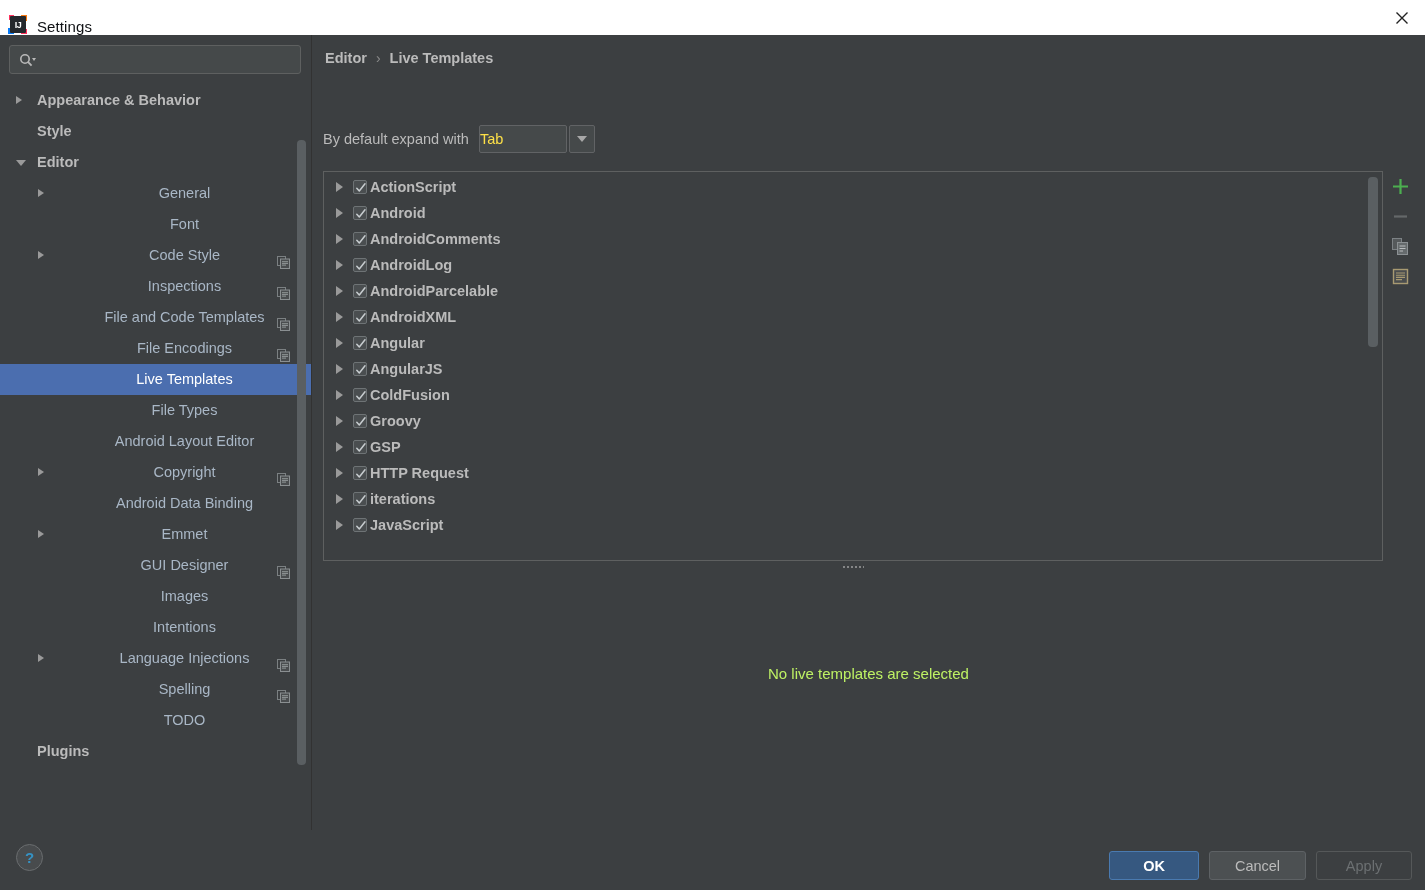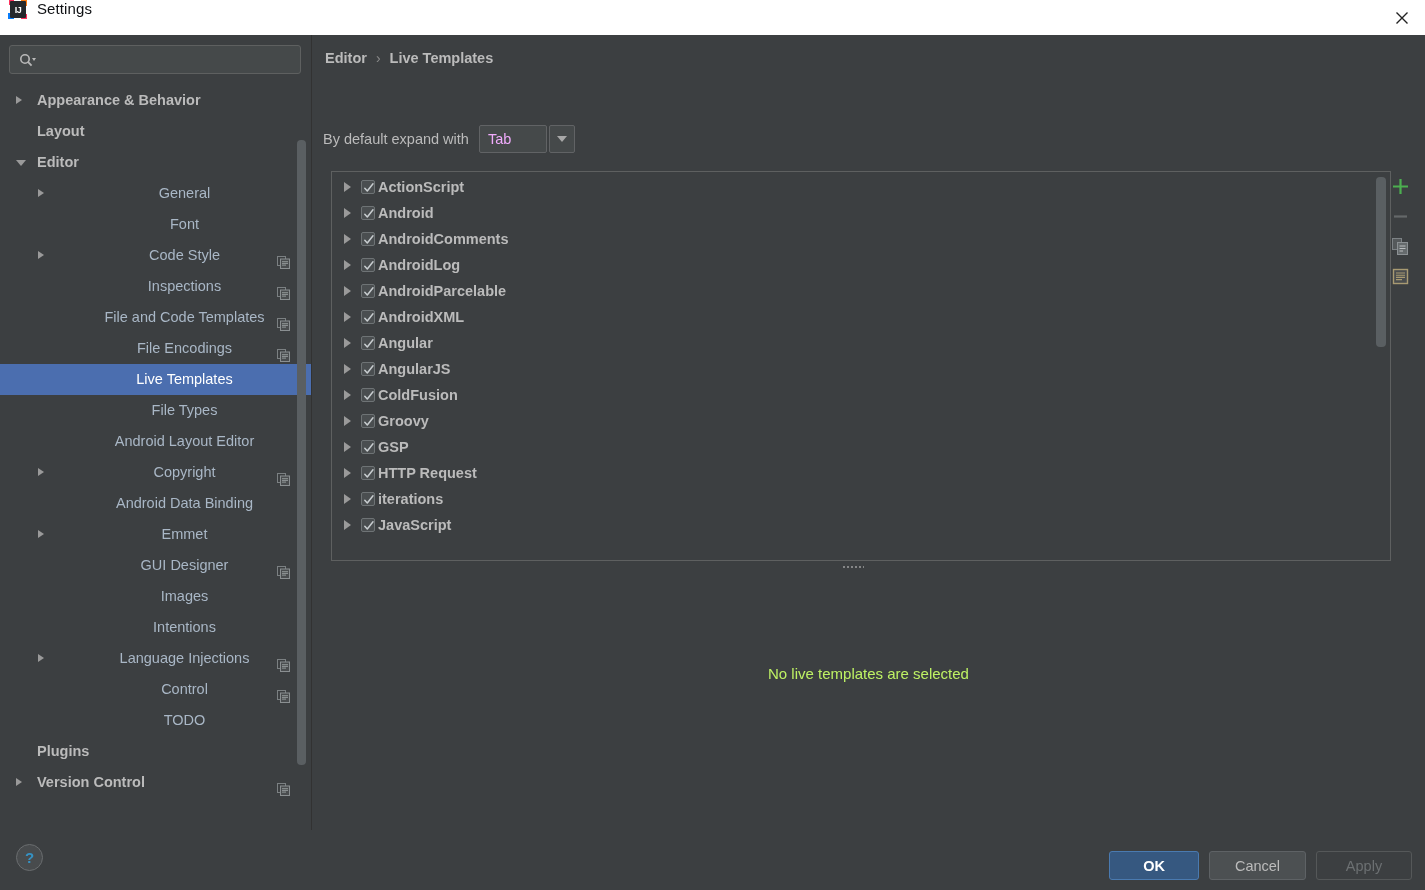--- a/index.html
+++ b/index.html
@@ -8,21 +8,21 @@
     width: 1425px; height: 890px;
     overflow: hidden;
     font-family: "Liberation Sans", sans-serif;
     background: #3c3f41;
   }
 
   
   #titlebar {
     position: absolute; left: 0; top: 0; width: 1425px; height: 35px;
     background: #ffffff;
-    display: flex; align-items: flex-start;
+    display: flex; align-items: flex-end;
   }
   #app-icon {
     width: 20px; height: 20px; margin-left: 8px; position: relative;
     flex: none;
   }
   #app-icon .ij-sq {
     position: absolute; left: 2px; top: 1px; width: 16px; height: 17px;
     background: #25282c; border-radius: 1px;
   }
   #app-icon .ij-c1 { position:absolute; left:1px; top:0px; width:5px; height:5px; background:#fe315d; }
@@ -130,43 +130,43 @@
   }
   #breadcrumb .crumb { cursor: default; }
   #breadcrumb .sep { color: #8a8a8a; font-weight: normal; font-size: 14px; }
 
   #expandrow {
     position: absolute; left: 11px; top: 90px;
     display: flex; align-items: center;
   }
   #expand-label { color: #bbbbbb; font-size: 14.5px; margin-right: 10px; }
   #expand-field {
-    width: 68px; height: 28px; background: #45494a;
+    width: 88px; height: 28px; background: #45494a;
     border: 1px solid #616365; border-radius: 2px;
-    color: #f0abfc; font-size: 14.5px;
-    display: flex; align-items: center; padding-left: 8px;
+    color: #fde047; font-size: 14.5px;
+    display: flex; align-items: center; 
     cursor: text;
   }
   #expand-arrowbtn {
     width: 26px; height: 28px; margin-left: 2px;
     background: #45494a; border: 1px solid #616365; border-radius: 2px;
     display: flex; align-items: center; justify-content: center;
     cursor: pointer;
   }
   #expand-arrowbtn i {
     width: 0; height: 0;
     border-left: 5.5px solid transparent;
     border-right: 5.5px solid transparent;
     border-top: 6px solid #a8a8a8;
     display: block;
   }
 
   
   #tmpl-panel {
-    position: absolute; left: 19px; top: 136px; width: 1060px; height: 390px;
+    position: absolute; left: 11px; top: 136px; width: 1060px; height: 390px;
     background: #3c3f41; border: 1px solid #5e6060;
     overflow: hidden;
   }
   #tmpl-list { position: absolute; left: 0; top: 2px; width: 1042px; }
   .tmpl-row {
     position: relative; height: 26px; line-height: 26px;
     padding-left: 46px; white-space: nowrap;
     color: #bbbbbb; font-size: 14.5px; font-weight: bold;
     cursor: default;
   }
@@ -286,21 +286,21 @@
             <path d="M9.2 9.2 L12.6 12.6" stroke="#b9b9b9" stroke-width="1.8" fill="none"></path>
             <path d="M13 5 L17 5 L15 8 Z" fill="#b9b9b9"></path>
           </svg>
         </span>
         <input id="search-input" type="text" placeholder="" style="">
       </div>
     </div>
 
     <div id="tree-sidebar">
         <div class="nav-row lvl0"><span class="nav-arrow"></span><span>Appearance &amp; Behavior</span></div>
-        <div class="nav-row lvl0"><span>Layout</span></div>
+        <div class="nav-row lvl0"><span>Style</span></div>
         <div class="nav-row lvl0"><span class="nav-arrow open"></span><span>Editor</span></div>
         <div class="nav-row lvl1"><span class="nav-arrow"></span><span>General</span></div>
         <div class="nav-row lvl1"><span>Font</span></div>
         <div class="nav-row lvl1"><span class="nav-arrow"></span><span>Code Style</span><span class="nav-copyicon"><svg width="13" height="13" viewBox="0 0 13 13">
               <rect x="0.5" y="0.5" width="8" height="9" fill="none" stroke="#7b8082" stroke-width="1"></rect>
               <rect x="3.5" y="3" width="9" height="9.5" fill="#4a4d4f" stroke="#8a8f91" stroke-width="1"></rect>
               <path d="M5 5.7 H11 M5 7.4 H11 M5 9.1 H9" stroke="#9aa0a2" stroke-width="0.9"></path>
             </svg></span></div>
         <div class="nav-row lvl1"><span>Inspections</span><span class="nav-copyicon"><svg width="13" height="13" viewBox="0 0 13 13">
               <rect x="0.5" y="0.5" width="8" height="9" fill="none" stroke="#7b8082" stroke-width="1"></rect>
@@ -332,32 +332,27 @@
               <rect x="3.5" y="3" width="9" height="9.5" fill="#4a4d4f" stroke="#8a8f91" stroke-width="1"></rect>
               <path d="M5 5.7 H11 M5 7.4 H11 M5 9.1 H9" stroke="#9aa0a2" stroke-width="0.9"></path>
             </svg></span></div>
         <div class="nav-row lvl1"><span>Images</span></div>
         <div class="nav-row lvl1"><span>Intentions</span></div>
         <div class="nav-row lvl1"><span class="nav-arrow"></span><span>Language Injections</span><span class="nav-copyicon"><svg width="13" height="13" viewBox="0 0 13 13">
               <rect x="0.5" y="0.5" width="8" height="9" fill="none" stroke="#7b8082" stroke-width="1"></rect>
               <rect x="3.5" y="3" width="9" height="9.5" fill="#4a4d4f" stroke="#8a8f91" stroke-width="1"></rect>
               <path d="M5 5.7 H11 M5 7.4 H11 M5 9.1 H9" stroke="#9aa0a2" stroke-width="0.9"></path>
             </svg></span></div>
-        <div class="nav-row lvl1"><span>Control</span><span class="nav-copyicon"><svg width="13" height="13" viewBox="0 0 13 13">
+        <div class="nav-row lvl1"><span>Spelling</span><span class="nav-copyicon"><svg width="13" height="13" viewBox="0 0 13 13">
               <rect x="0.5" y="0.5" width="8" height="9" fill="none" stroke="#7b8082" stroke-width="1"></rect>
               <rect x="3.5" y="3" width="9" height="9.5" fill="#4a4d4f" stroke="#8a8f91" stroke-width="1"></rect>
               <path d="M5 5.7 H11 M5 7.4 H11 M5 9.1 H9" stroke="#9aa0a2" stroke-width="0.9"></path>
             </svg></span></div>
         <div class="nav-row lvl1"><span>TODO</span></div>
         <div class="nav-row lvl0"><span>Plugins</span></div>
-        <div class="nav-row lvl0"><span class="nav-arrow"></span><span>Version Control</span><span class="nav-copyicon"><svg width="13" height="13" viewBox="0 0 13 13">
-              <rect x="0.5" y="0.5" width="8" height="9" fill="none" stroke="#7b8082" stroke-width="1"></rect>
-              <rect x="3.5" y="3" width="9" height="9.5" fill="#4a4d4f" stroke="#8a8f91" stroke-width="1"></rect>
-              <path d="M5 5.7 H11 M5 7.4 H11 M5 9.1 H9" stroke="#9aa0a2" stroke-width="0.9"></path>
-            </svg></span></div>
       </div>
 
     <div id="sidebar-scrollbar-track">
       <div id="sidebar-scrollbar-thumb"></div>
     </div>
     <div id="sidebar-divider"></div>
   </div>
 
   <div id="right-pane">
 

